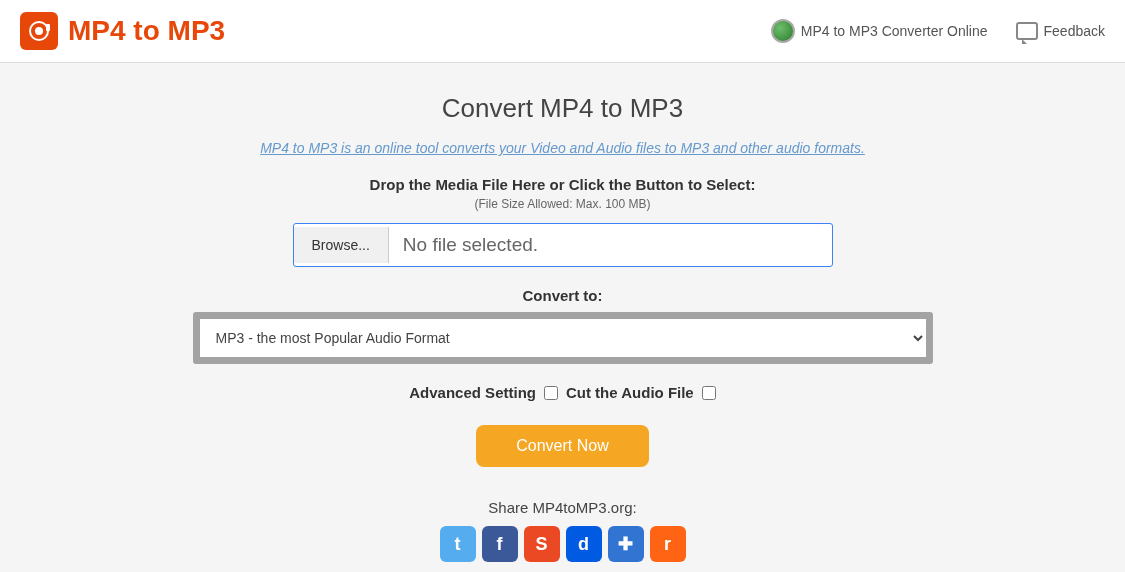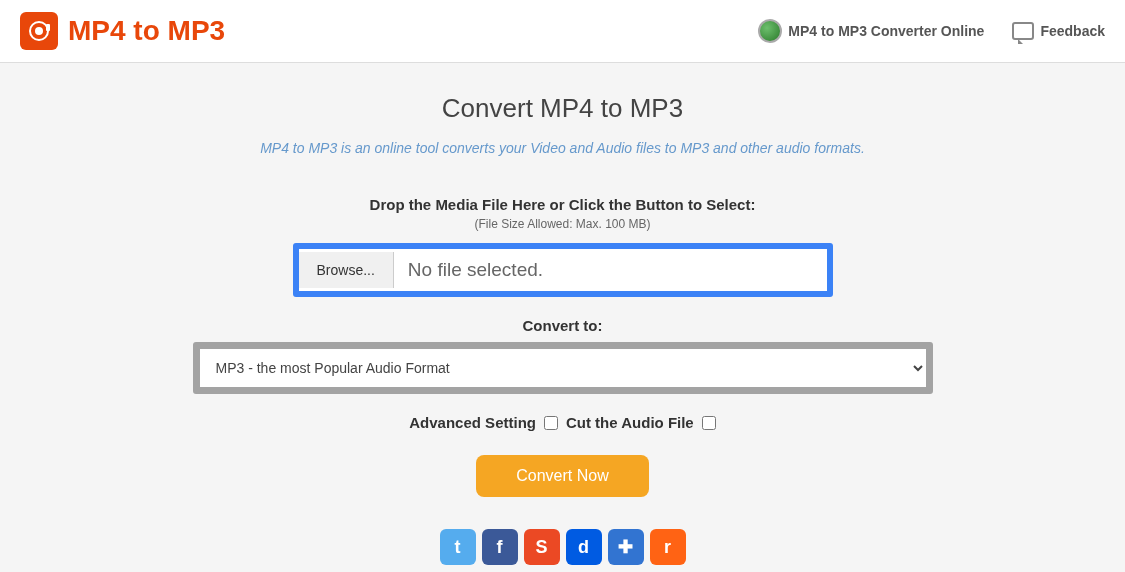--- a/index.html
+++ b/index.html
@@ -39,21 +39,20 @@
     }
     .logo-text {
       font-size: 28px;
       font-weight: bold;
       color: #e8470a;
     }
     .header-right {
       display: flex;
       align-items: center;
       gap: 28px;
-      font-weight: bold;
     }
     .header-link {
       display: flex;
       align-items: center;
       gap: 6px;
       color: #555;
       text-decoration: none;
       font-size: 14px;
       cursor: pointer;
     }
@@ -94,43 +93,44 @@
       font-size: 26px;
       font-weight: normal;
       color: #444;
       margin-bottom: 16px;
     }
 
     .page-subtitle {
       font-size: 14px;
       color: #6699cc;
       font-style: italic;
-      margin-bottom: 40px;
+      margin-bottom: 20px;
       text-align: left;
+      text-decoration: underline;
     }
 
     .upload-label {
       font-weight: bold;
       font-size: 15px;
       color: #333;
       margin-bottom: 4px;
       text-align: center;
     }
 
     .file-size-note {
       font-size: 12px;
       color: #666;
       margin-bottom: 12px;
       text-align: center;
     }
 
     .file-input-row {
       display: flex;
       align-items: center;
-      border: 6px solid #3b82f6;
+      border: 1px solid #3b82f6;
       border-radius: 3px;
       background: #fff;
       width: 540px;
       margin-bottom: 20px;
       overflow: hidden;
     }
 
     .browse-btn {
       padding: 10px 18px;
       background: #f0f0f0;
@@ -282,20 +282,21 @@
   <div class="advanced-row">
     <label>Advanced Setting</label>
     <input type="checkbox" style="">
     <label>Cut the Audio File</label>
     <input type="checkbox" style="">
   </div>
 
   <button class="convert-btn">Convert Now</button>
 
   <div class="share-section">
+    <div class="share-label">Share MP4toMP3.org:</div>
     <div class="social-icons">
       <a class="social-btn social-twitter">t</a>
       <a class="social-btn social-facebook">f</a>
       <a class="social-btn social-stumble">S</a>
       <a class="social-btn social-digg">d</a>
       <a class="social-btn social-delicious">✚</a>
       <a class="social-btn social-reddit">r</a>
     </div>
   </div>
 </div>

